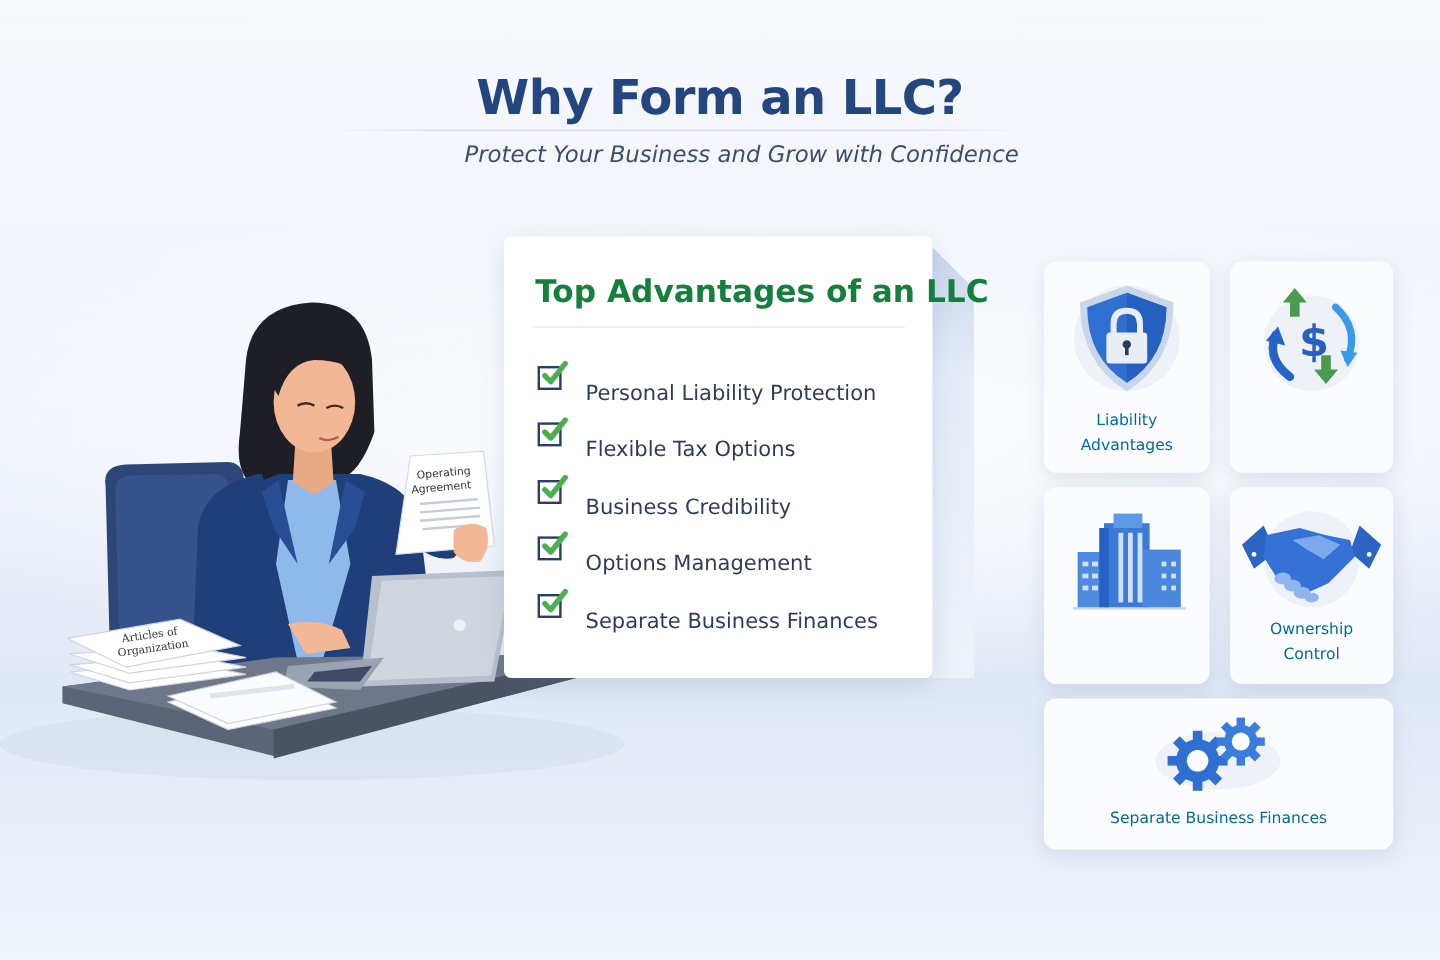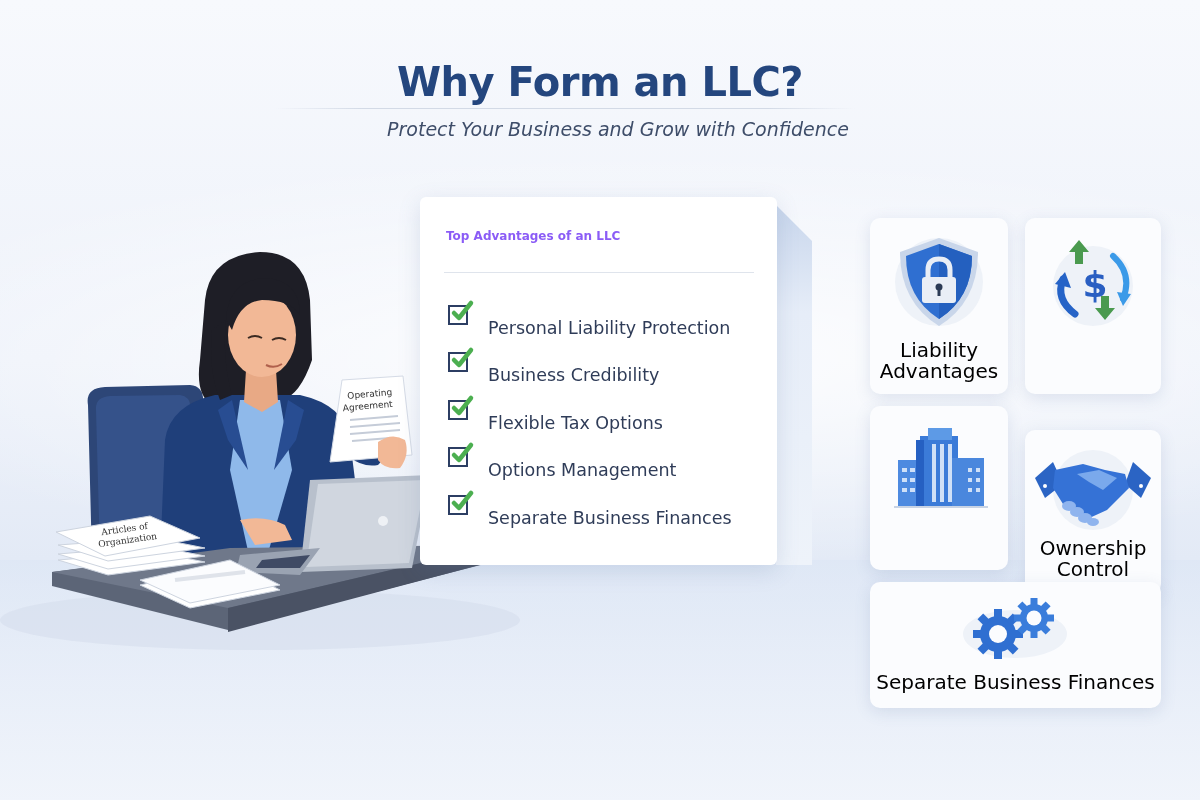--- a/index.html
+++ b/index.html
@@ -40,22 +40,22 @@
     position: absolute; left: 776px; top: 205px; width: 36px; height: 360px;
     background: linear-gradient(180deg, #c8d6ec 0%, #e6edf8 30%, #eef3fa 100%);
     clip-path: polygon(0 0, 100% 36px, 100% 100%, 0 100%);
   }
   .card {
     position: absolute; left: 420px; top: 197px; width: 357px; height: 368px;
     background: #ffffff; border-radius: 6px;
     box-shadow: 0 6px 22px rgba(90,115,160,0.18);
   }
   .card-title {
-    position: absolute; left: 26px; top: 32px; font-size: 12px; font-weight: bold;
-    color: #8b5cf6; white-space: nowrap;
+    position: absolute; left: 26px; top: 32px; font-size: 26px; font-weight: bold;
+    color: #15803d; white-space: nowrap;
   }
   .card-rule {
     position: absolute; left: 24px; top: 75px; width: 310px; height: 1px; background: #dfe4ec;
   }
   .adv-list { position: absolute; left: 28px; top: 92px; list-style: none; }
   .adv-item {
     display: flex; align-items: center; height: 47.5px;
   }
   .checkbox {
     width: 24px; height: 24px; position: relative; margin-right: 16px; flex: none;
@@ -70,21 +70,21 @@
   
   .illus { position: absolute; left: 0; top: 0; width: 600px; height: 800px; }
 
   
   .tile {
     position: absolute; background: #fbfcfe; border-radius: 10px;
     box-shadow: 0 4px 16px rgba(90,115,160,0.16);
   }
   .tile-label {
     position: absolute; left: 0; width: 100%; text-align: center;
-    font-size: 20px; line-height: 21px; color: #000000;
+    font-size: 13px; line-height: 21px; color: #0369a1;
   }
   .tile-icon { position: absolute; }
 </style>
 </head>
 <body>
 
 <div class="bg-swoosh"></div>
 <div class="bg-floor"></div>
 
 <div class="header">
@@ -183,30 +183,30 @@
       </span>
       <span class="adv-label">Personal Liability Protection</span>
     </li>
     <li class="adv-item">
       <span class="checkbox">
         <span class="box"></span>
         <svg width="26" height="24" viewBox="0 0 26 24">
             <path d="M5 14 L10 19 L22 4" stroke="#4caf50" stroke-width="4.5" fill="none" stroke-linecap="round" stroke-linejoin="round"></path>
           </svg>
       </span>
+      <span class="adv-label">Flexible Tax Options</span>
+    </li>
+    <li class="adv-item">
+      <span class="checkbox">
+        <span class="box"></span>
+        <svg width="26" height="24" viewBox="0 0 26 24">
+            <path d="M5 14 L10 19 L22 4" stroke="#4caf50" stroke-width="4.5" fill="none" stroke-linecap="round" stroke-linejoin="round"></path>
+          </svg>
+      </span>
       <span class="adv-label">Business Credibility</span>
-    </li>
-    <li class="adv-item">
-      <span class="checkbox">
-        <span class="box"></span>
-        <svg width="26" height="24" viewBox="0 0 26 24">
-            <path d="M5 14 L10 19 L22 4" stroke="#4caf50" stroke-width="4.5" fill="none" stroke-linecap="round" stroke-linejoin="round"></path>
-          </svg>
-      </span>
-      <span class="adv-label">Flexible Tax Options</span>
     </li>
     <li class="adv-item">
       <span class="checkbox">
         <span class="box"></span>
         <svg width="26" height="24" viewBox="0 0 26 24">
             <path d="M5 14 L10 19 L22 4" stroke="#4caf50" stroke-width="4.5" fill="none" stroke-linecap="round" stroke-linejoin="round"></path>
           </svg>
       </span>
       <span class="adv-label">Options Management</span>
     </li>
@@ -273,21 +273,21 @@
       <rect x="76" y="50" width="4" height="4"></rect>
         <rect x="84" y="50" width="4" height="4"></rect>
       <rect x="76" y="60" width="4" height="4"></rect>
         <rect x="84" y="60" width="4" height="4"></rect>
       <rect x="76" y="70" width="4" height="4"></rect>
         <rect x="84" y="70" width="4" height="4"></rect>
     </g>
   </svg>
 </div>
 
-<div class="tile" style="left:1025px; top:406px; width:136px; height:164px;margin-top:24px;">
+<div class="tile" style="left:1025px; top:406px; width:136px; height:164px;">
   <svg class="tile-icon" style="left:8px; top:18px;" width="120" height="90" viewBox="0 0 120 90">
     <circle cx="60" cy="42" r="40" fill="#eef2f8"></circle>
     <path d="M2 30 L20 14 L30 36 L12 50 Z" fill="#2b64c4"></path>
     <path d="M118 30 L100 14 L92 36 L108 50 Z" fill="#2b64c4"></path>
     <path d="M22 22 L50 16 L72 22 L92 26 L96 40 L74 62 L52 72 L30 56 L20 40 Z" fill="#3572d6"></path>
     <path d="M44 26 L66 22 L84 30 L70 42 L56 34 Z" fill="#7aa9ec"></path>
     <g fill="#8fb4ee">
       <ellipse cx="36" cy="58" rx="7" ry="5"></ellipse>
       <ellipse cx="44" cy="64" rx="7" ry="5"></ellipse>
       <ellipse cx="52" cy="70" rx="7" ry="5"></ellipse>

